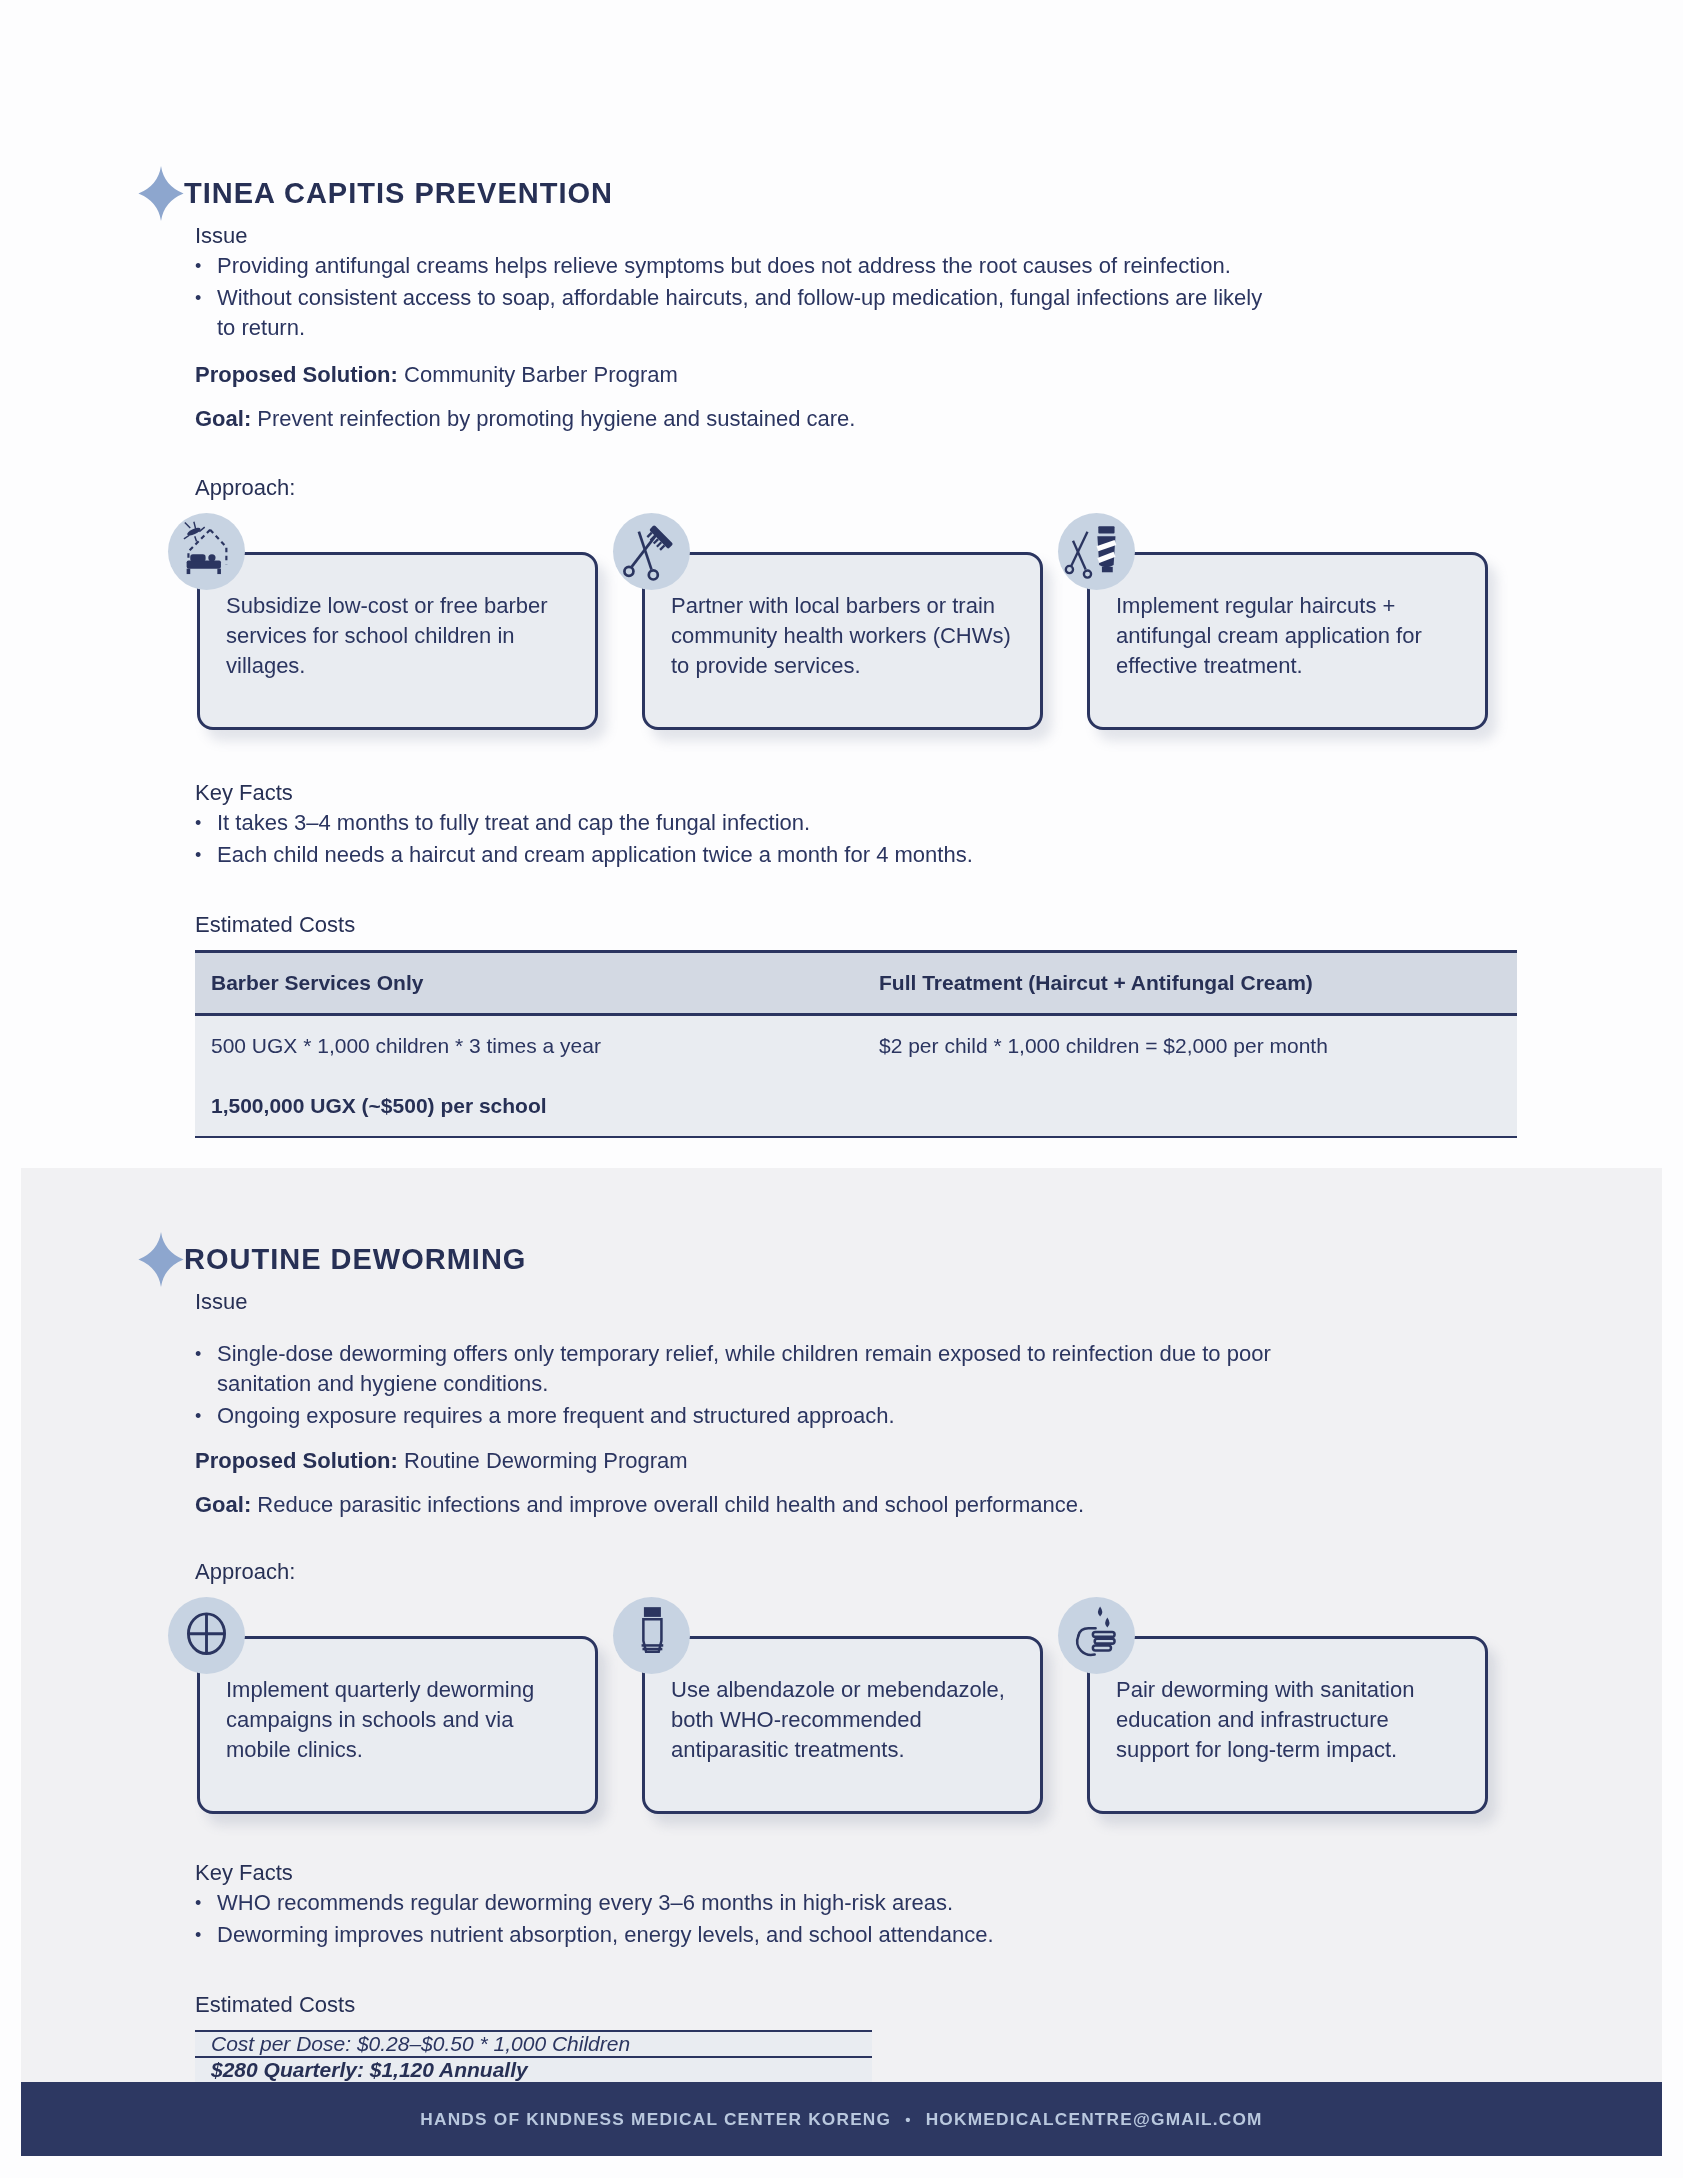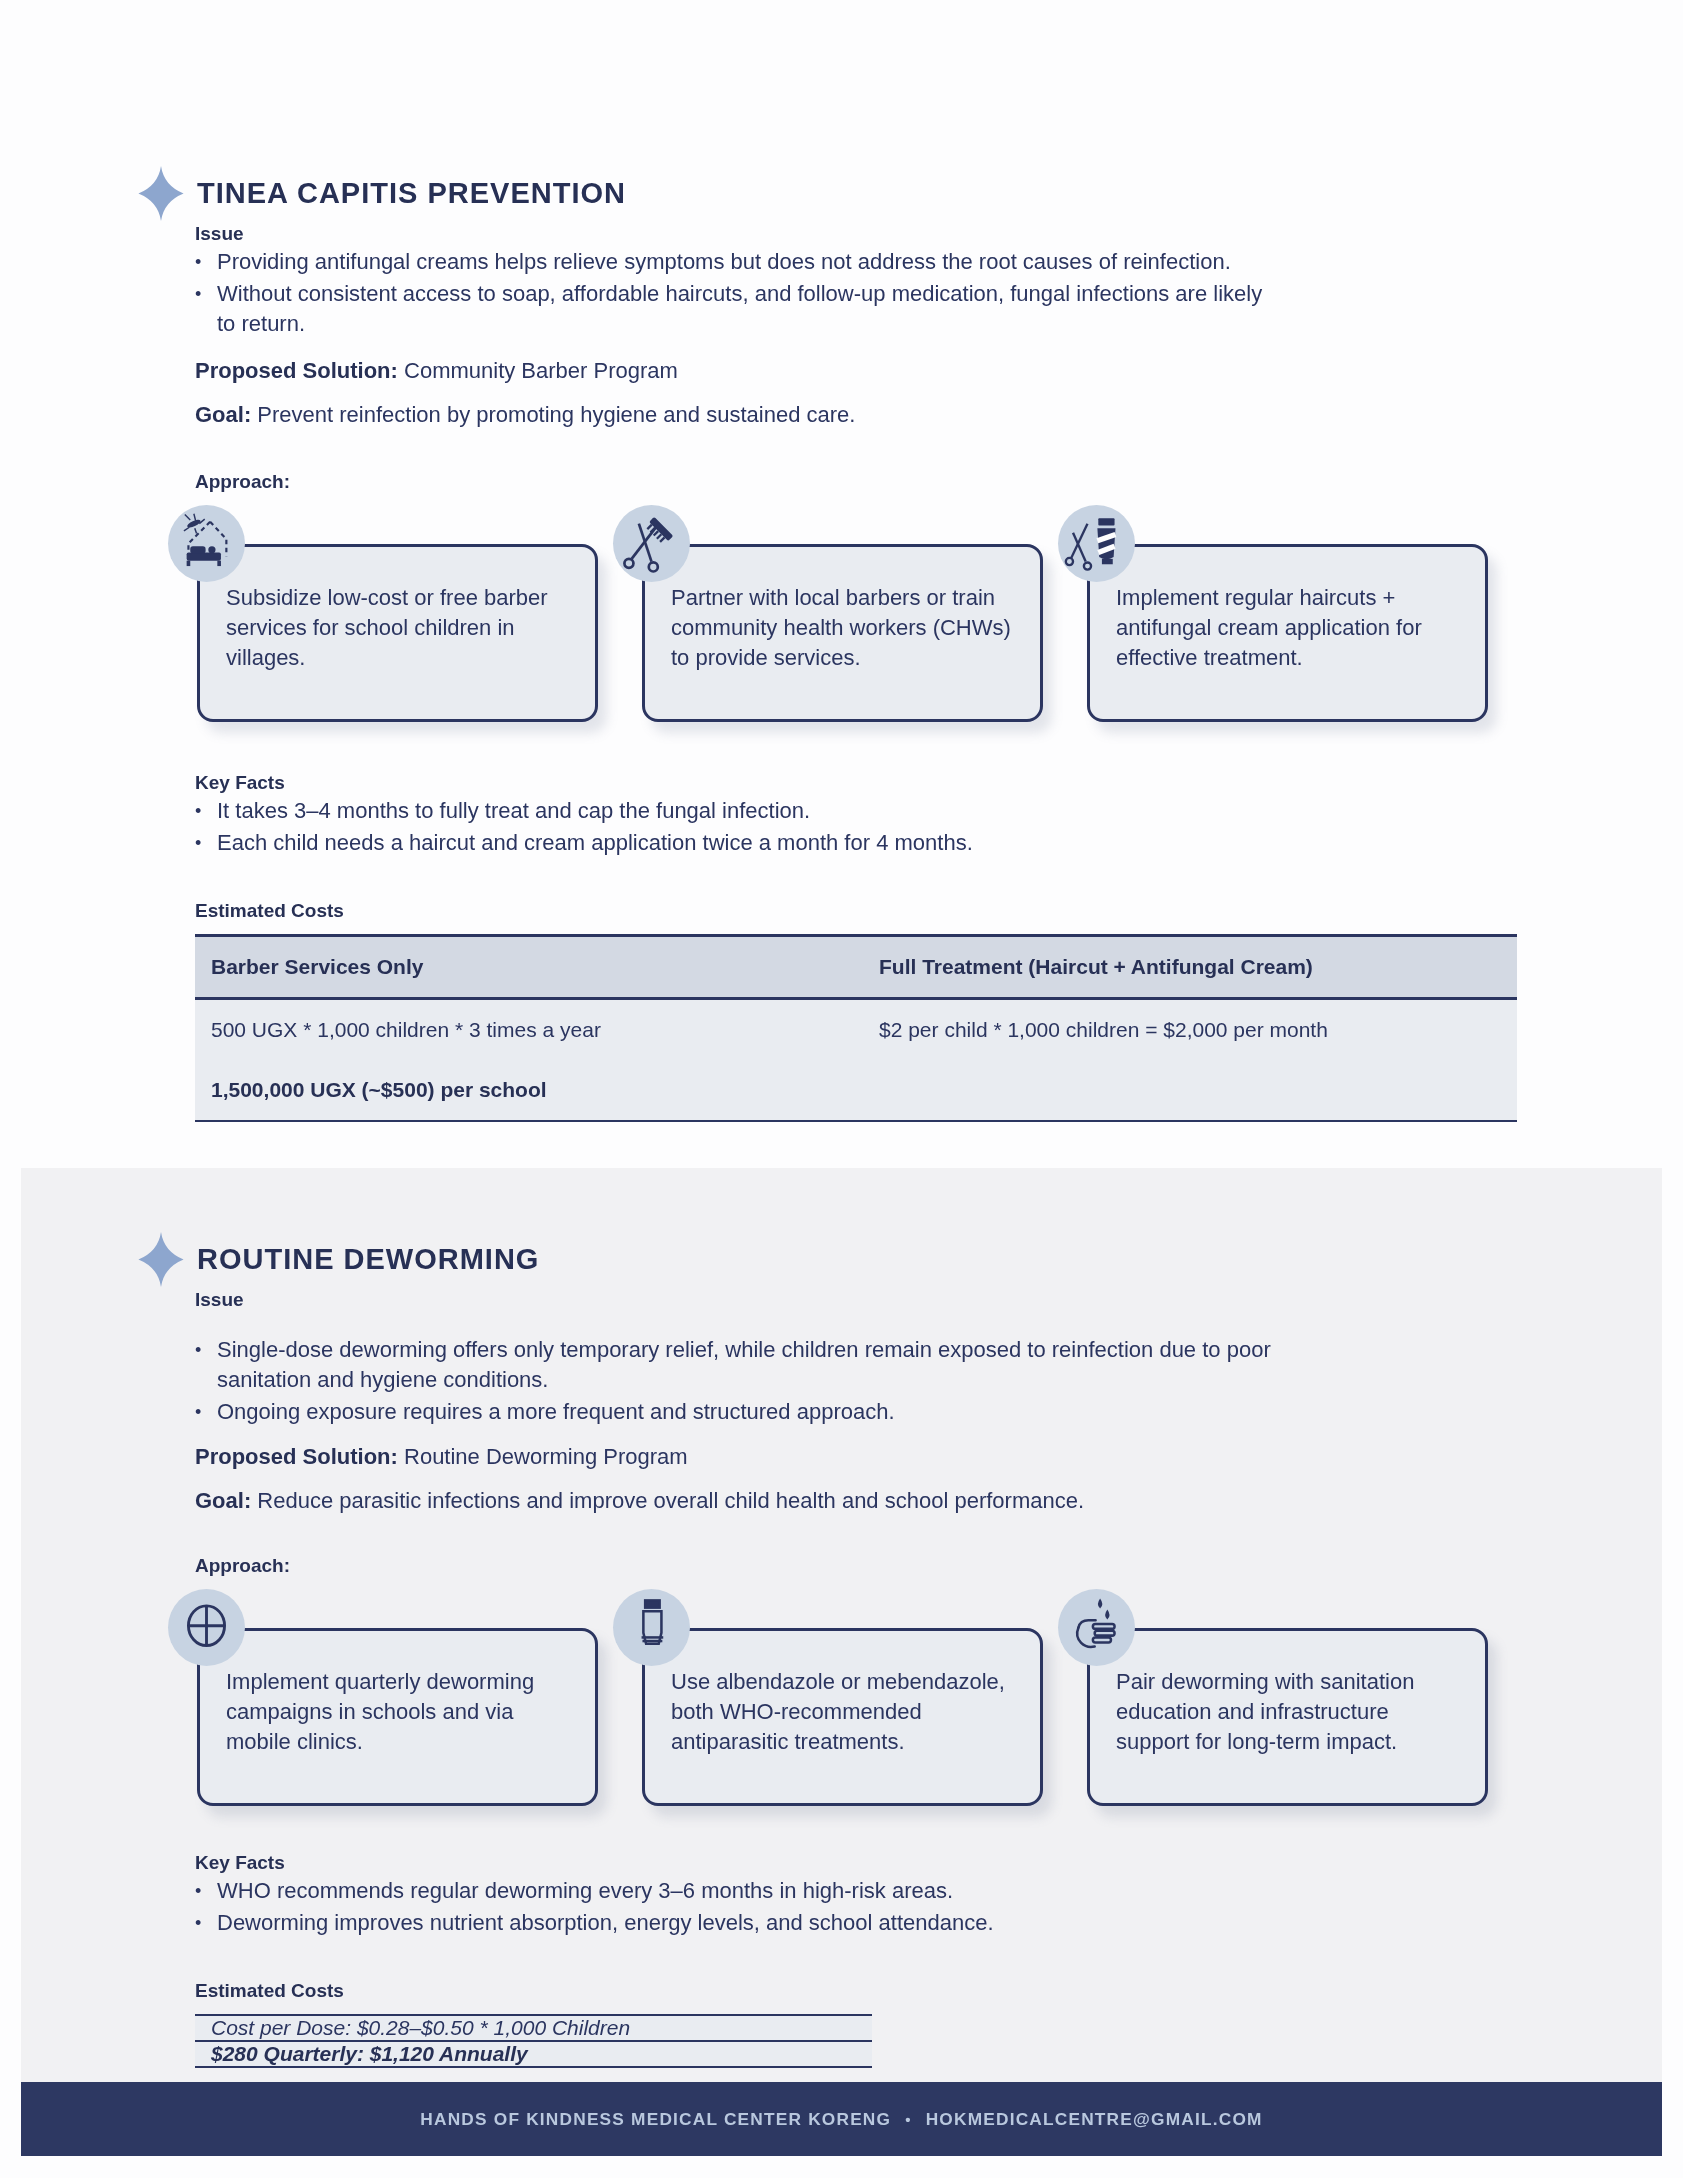--- a/index.html
+++ b/index.html
@@ -10,23 +10,23 @@
     font-family:"Liberation Sans",sans-serif;color:#2b3560;
   }
   
   .gray-block{
     position:absolute;left:21px;top:1168px;width:1641px;height:914px;
     background:#f1f1f3;
   }
   .sec{position:absolute;left:138px;width:1406px;}
   .sec1{top:166px;}
   .sec2{top:1232px;}
-  .sec-head{display:flex;align-items:center;gap:13px;}
+  .sec-head{display:flex;align-items:center;}
   .sec-title{font-size:29px;font-weight:800;letter-spacing:1px;color:#273055;}
-  .sub{font-size:19px;font-weight:700;color:#273055;margin-left:57px;}
+  .sub{font-size:22px;font-weight:400;color:#273055;margin-left:57px;}
   .mt2{margin-top:2px;} 
   .body-text,.bullet{font-size:22px;line-height:30px;color:#2b3560;}
   .bullets{margin-left:57px;max-width:1089px;}
   .bullet{display:flex;margin-top:2px;}
   .bullet .dot{width:22px;flex:0 0 22px;text-align:left;font-size:18px;line-height:30px;}
   .inline-line{margin-left:57px;font-size:22px;line-height:28px;}
   .inline-line .lbl{font-weight:700;color:#273055;}
   .cards{display:flex;gap:44px;margin-left:59px;margin-top:51px;}
   .card{
     position:relative;width:401px;min-height:178px;box-sizing:border-box;

